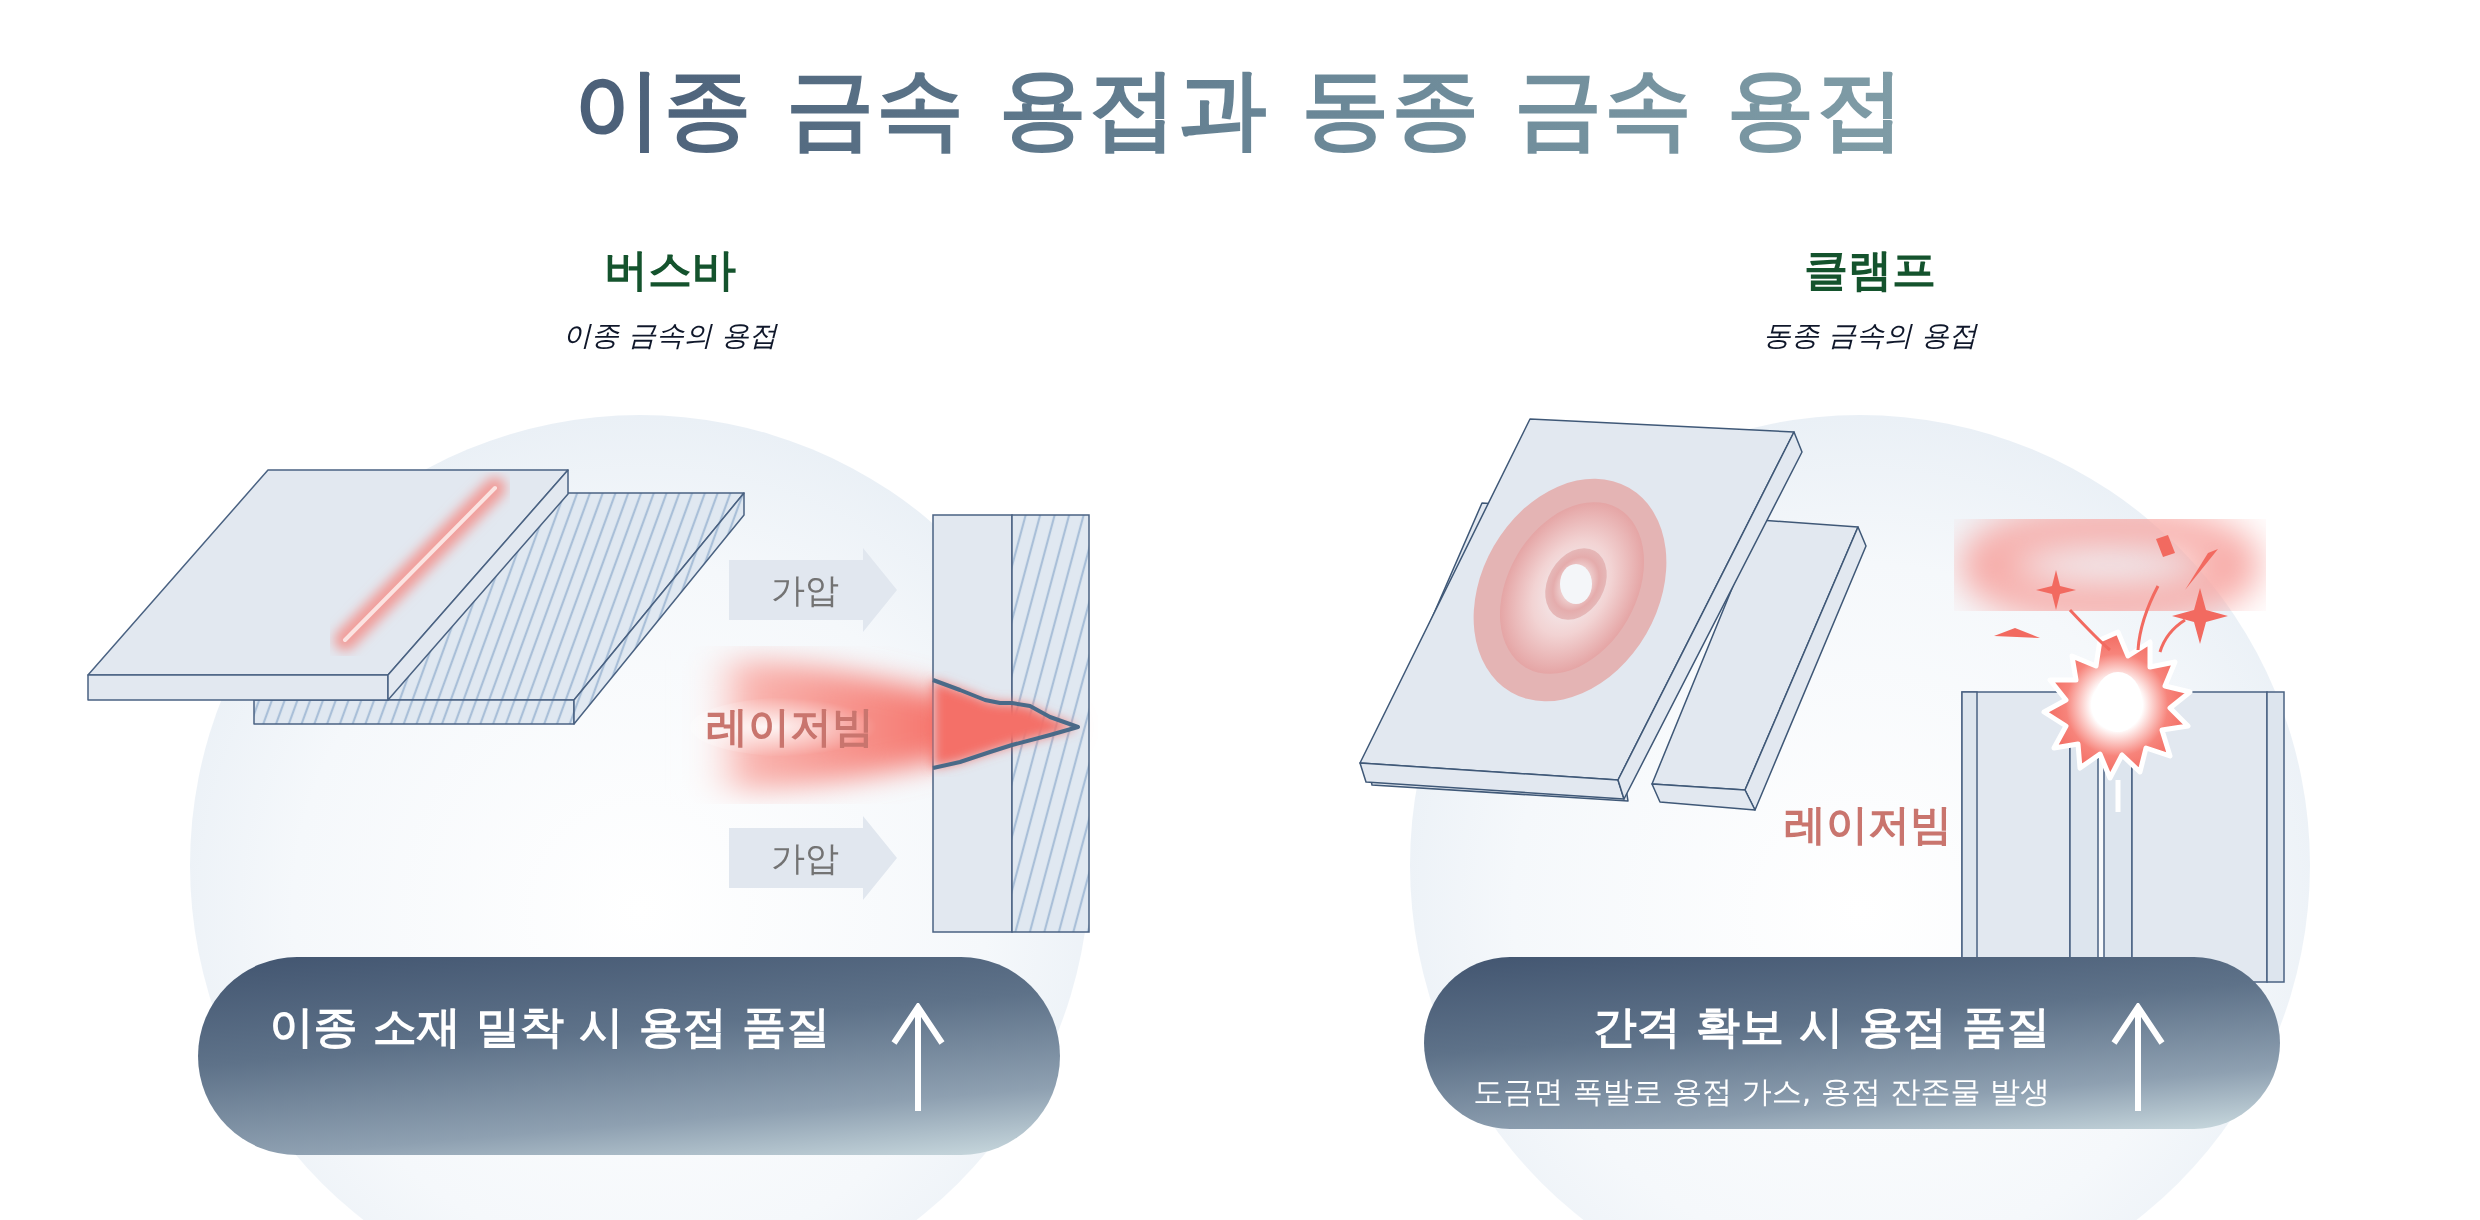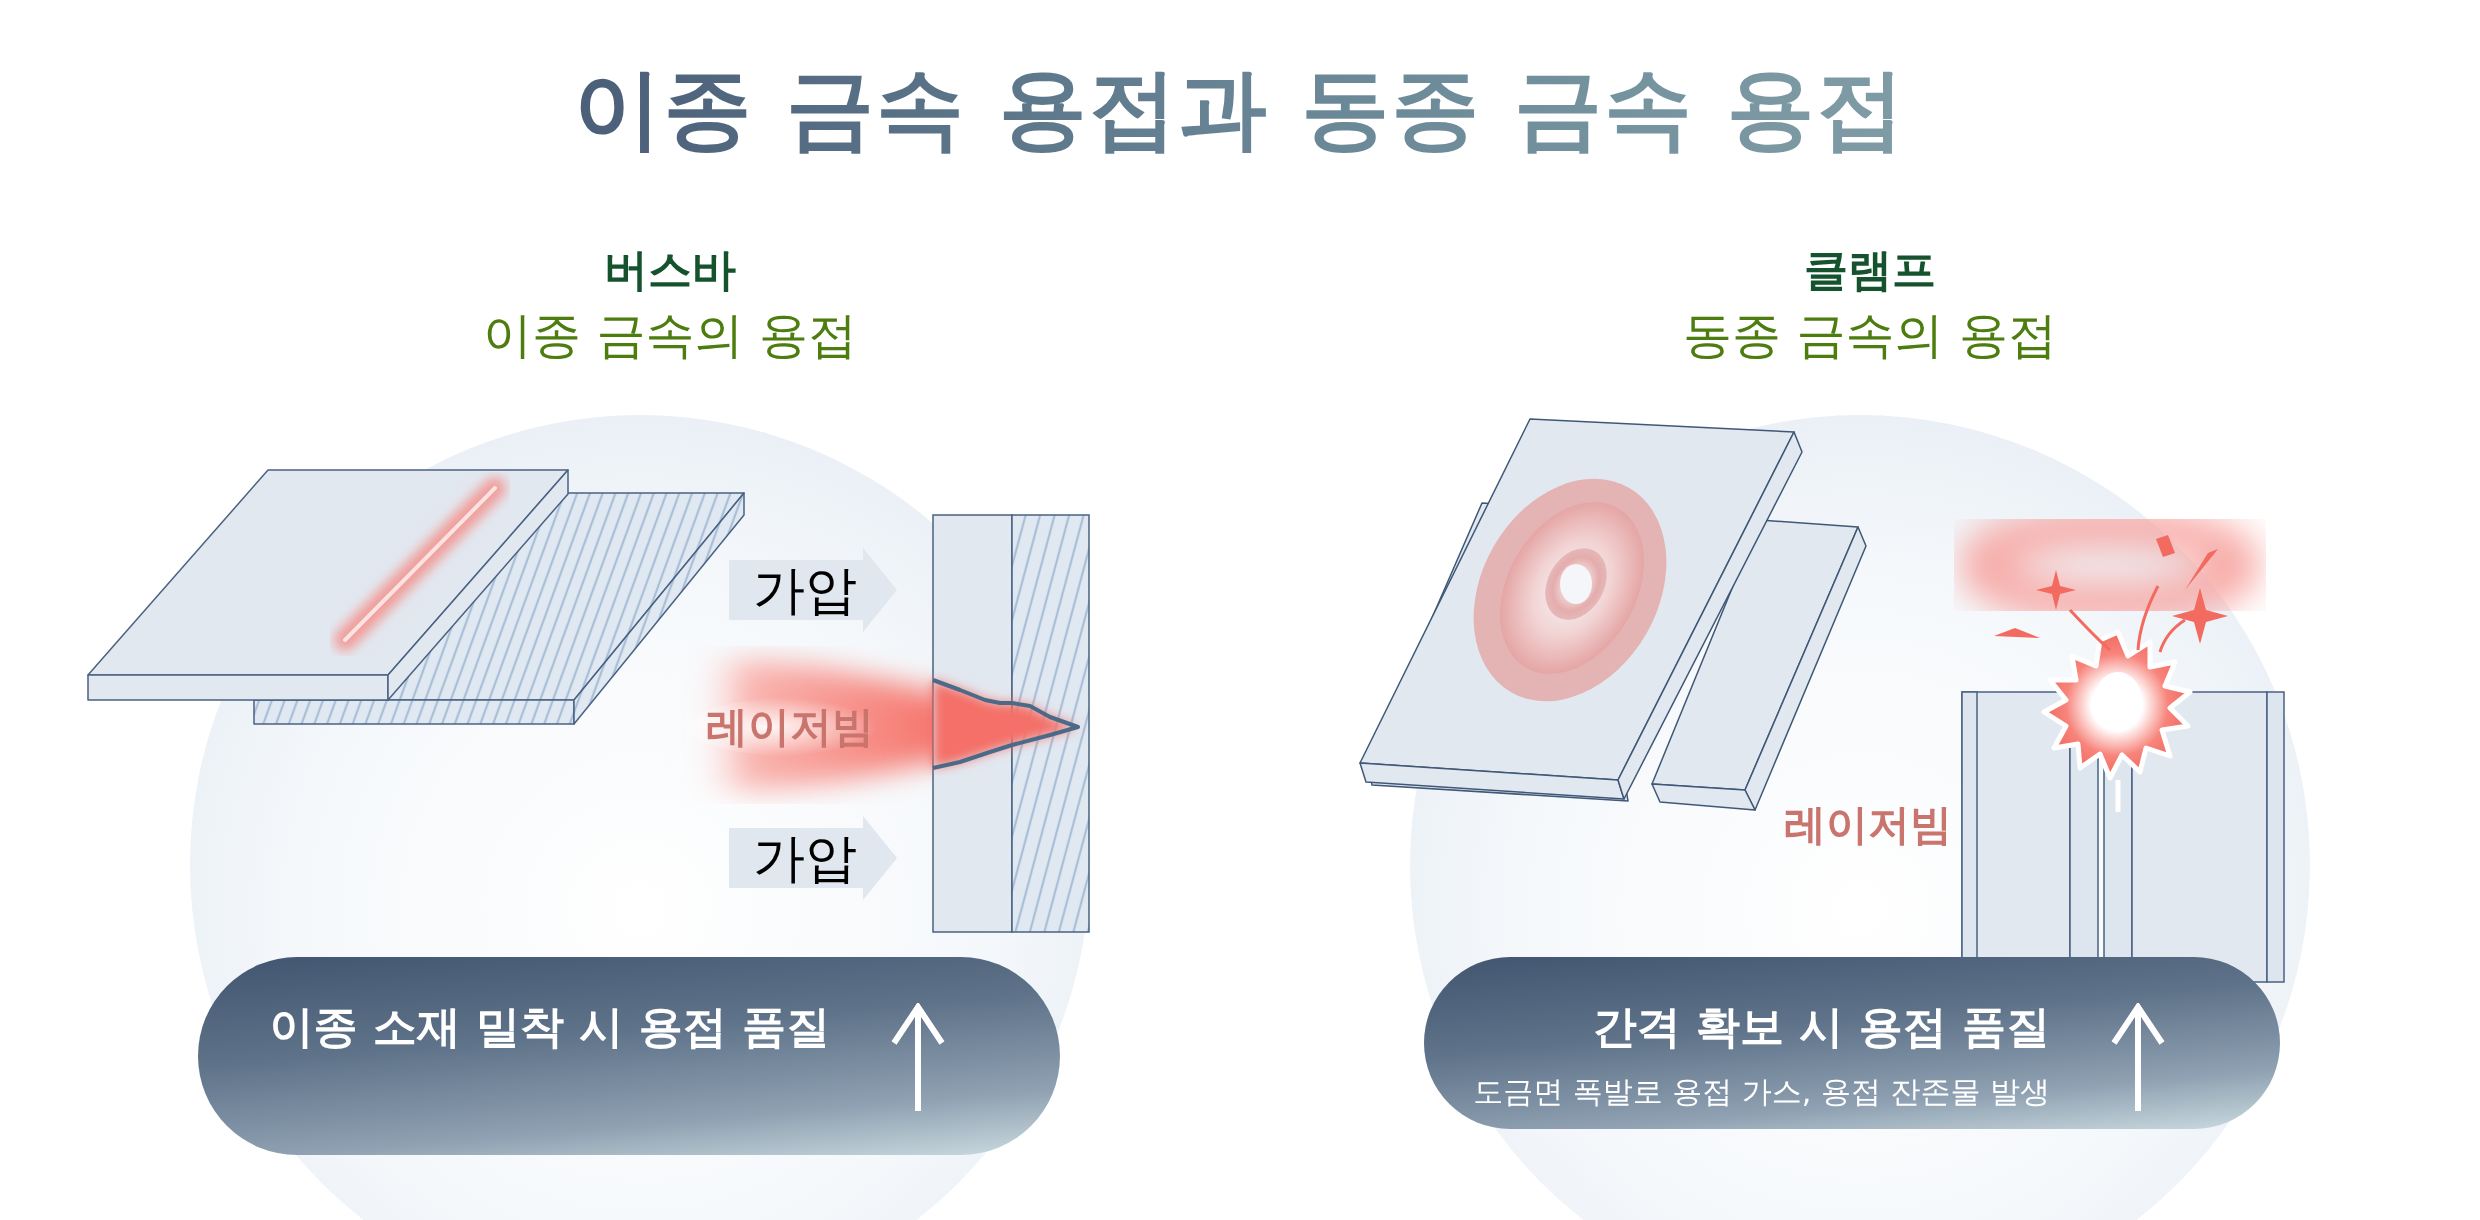--- a/index.html
+++ b/index.html
@@ -4,24 +4,24 @@
 <style>
   html, body { margin: 0; padding: 0; background: #ffffff; }
   body { width: 2480px; height: 1220px; position: relative; overflow: hidden;
          font-family: "DejaVu Sans", "Liberation Sans", sans-serif; }
   .title { position: absolute; left: 0; top: 54px; width: 2480px; text-align: center;
            font-size: 88px; font-weight: bold; letter-spacing: 2px; line-height: 110px; }
   .title span { background: linear-gradient(90deg, #4b5f78 0%, #6a8797 55%, #7f9ca6 100%);
                 -webkit-background-clip: text; background-clip: text; color: transparent; }
   .panel-head { position: absolute; text-align: center; width: 600px; }
   .panel-head .h { font-size: 44px; font-weight: bold; color: #14532d; line-height: 60px; }
-  .panel-head .s { font-size: 49px; color: #4d7c0f; line-height: 60px; margin-top: 6px; }
+  .panel-head .s { font-size: 28px; color: #0f172a; line-height: 60px; margin-top: 6px; font-style: italic; }
   svg.art { position: absolute; left: 0; top: 0; }
   .label { position: absolute; font-weight: bold; color: #c9756e; font-size: 42px; line-height: 50px; margin-left: 14px; }
-  .arrow-label { position: absolute; font-size: 52px; color: #000000; width: 140px; text-align: center; line-height: 60px; }
+  .arrow-label { position: absolute; font-size: 34px; color: #737373; width: 140px; text-align: center; line-height: 60px; }
   .pill { position: absolute; border-radius: 100px;
           background: linear-gradient(175deg, #425570 0%, #5e7289 40%, #8ea0b1 75%, #cbdbe0 100%); }
   .pill .main { position: absolute; right: 230px; top: 40px; color: #fff; font-size: 44px; font-weight: bold; white-space: nowrap; line-height: 60px; }
   .pill .sub { position: absolute; right: 230px; top: 115px; color: #fff; font-size: 30px; white-space: nowrap; line-height: 40px; }
   .pill .up { position: absolute; right: 112px; top: 46px; width: 60px; height: 110px; }
 </style>
 </head>
 <body>
 
 <div class="title"><span>이종 금속 용접과 동종 금속 용접</span></div>

